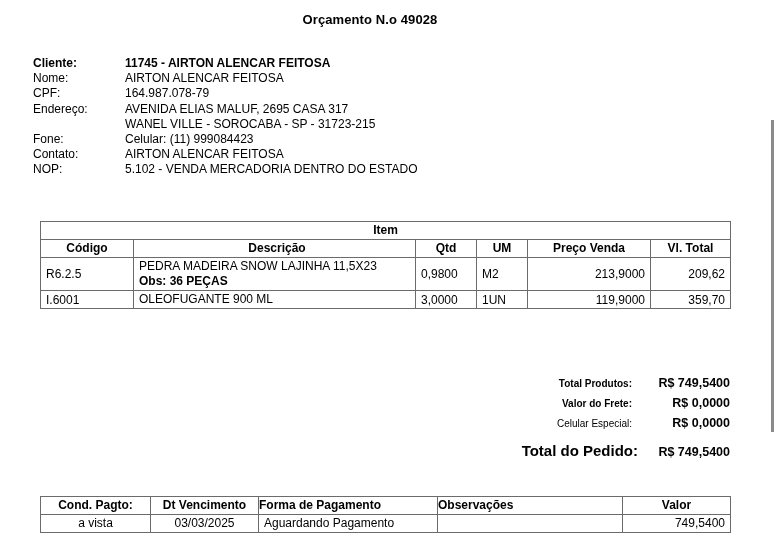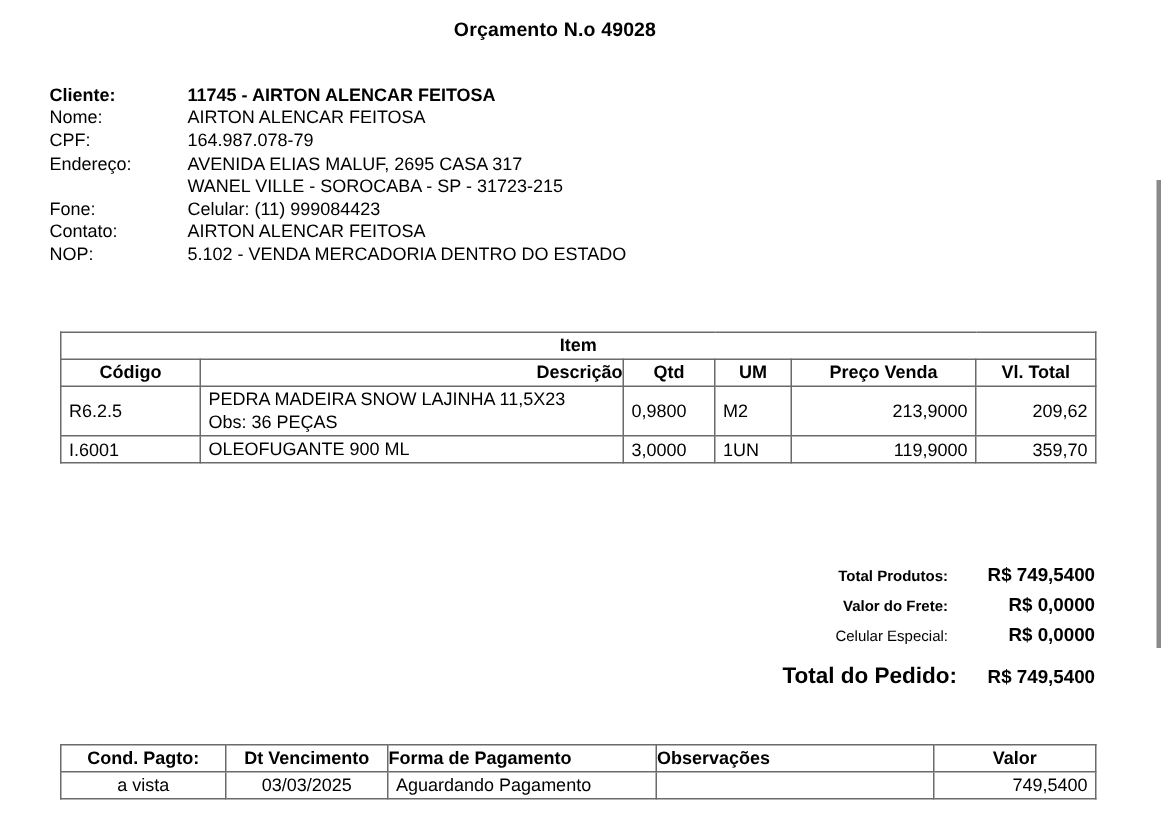--- a/index.html
+++ b/index.html
@@ -80,37 +80,37 @@
     font-weight: bold;
     height: 17px;
     line-height: 17px;
   }
   .ih-item {
     text-align: center;
     height: 16px;
     line-height: 16px;
   }
   .th-codigo { text-align: center; }
-  .th-desc   { text-align: right;  padding-left: 5px !important; }
+  .th-desc   { text-align: center;  padding-left: 5px !important; }
   .th-qtd    { text-align: center; }
   .th-um     { text-align: center; }
   .th-preco  { text-align: center; }
   .th-total  { }
 
   .cell-codigo {
     text-align: left;
     padding-left: 5px !important;
     height: 32px;
   }
   .cell-desc {
     text-align: left;
     padding-left: 5px !important;
   }
   .cell-desc .d1 { display:block; line-height: 15px; }
-  .cell-desc .d2 { display:block; line-height: 15px; }
+  .cell-desc .d2 { display:block; line-height: 15px; font-weight: bold; }
   .cell-num {
     text-align: right;
     padding-right: 5px !important;
   }
   .cell-left {
     text-align: left;
     padding-left: 5px !important;
   }
   .row-single .cell-codigo,
   .row-single td { height: 17px; }

